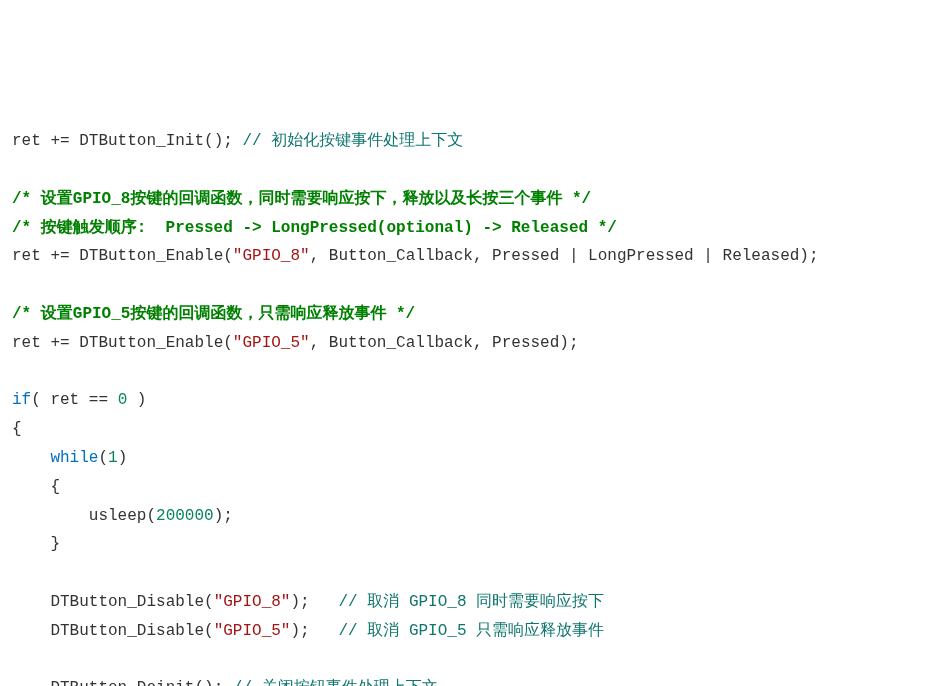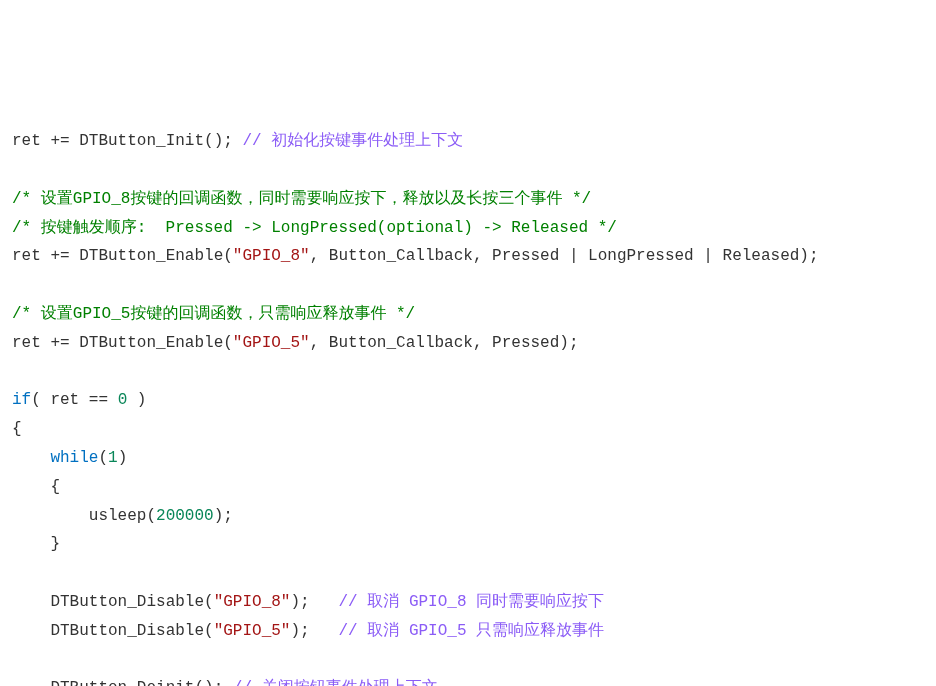--- a/index.html
+++ b/index.html
@@ -8,22 +8,22 @@
       line-height: 1.8;
       margin: 0;
       padding: 12px;
       background: #fff;
       color: #333;
       white-space: pre;
     }
     .kw { color: #0070c1; margin-top: 27px; }
     .str { color: #a31515; }
     .num { color: #098658; }
-    .cmt { color: #8b5cf6; text-align: center; }
-    .cmtb { color: #008000; }
+    .cmt { color: #0f766e; text-align: center; }
+    .cmtb { color: #008000; font-weight: bold; }
   </style>
 </head>
 <body>
 
 
 
 <div id="code-block"><span>ret += DTButton_Init(); </span><span class="cmt">// 初始化按键事件处理上下文</span>
 
 <span class="cmtb">/* 设置GPIO_8按键的回调函数，同时需要响应按下，释放以及长按三个事件 */</span>
 <span class="cmtb">/* 按键触发顺序:  Pressed -&gt; LongPressed(optional) -&gt; Released */</span>

